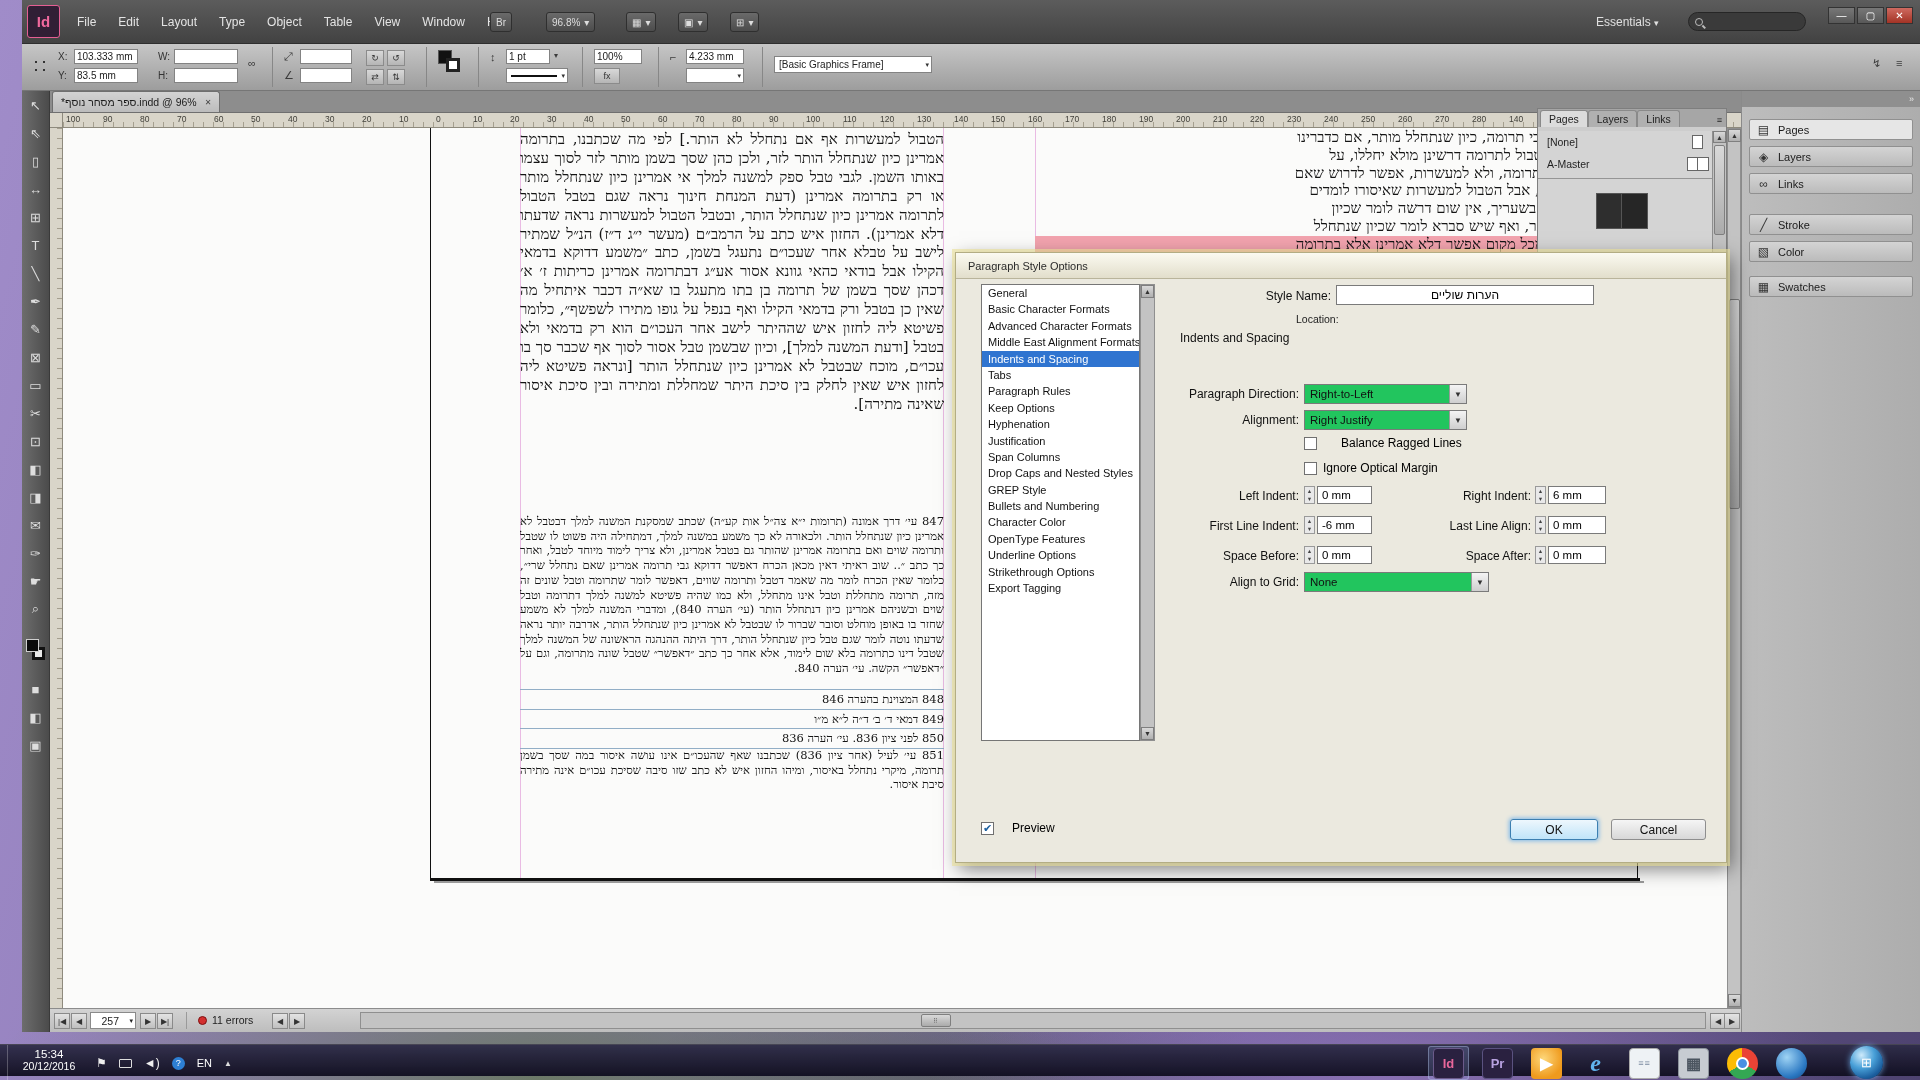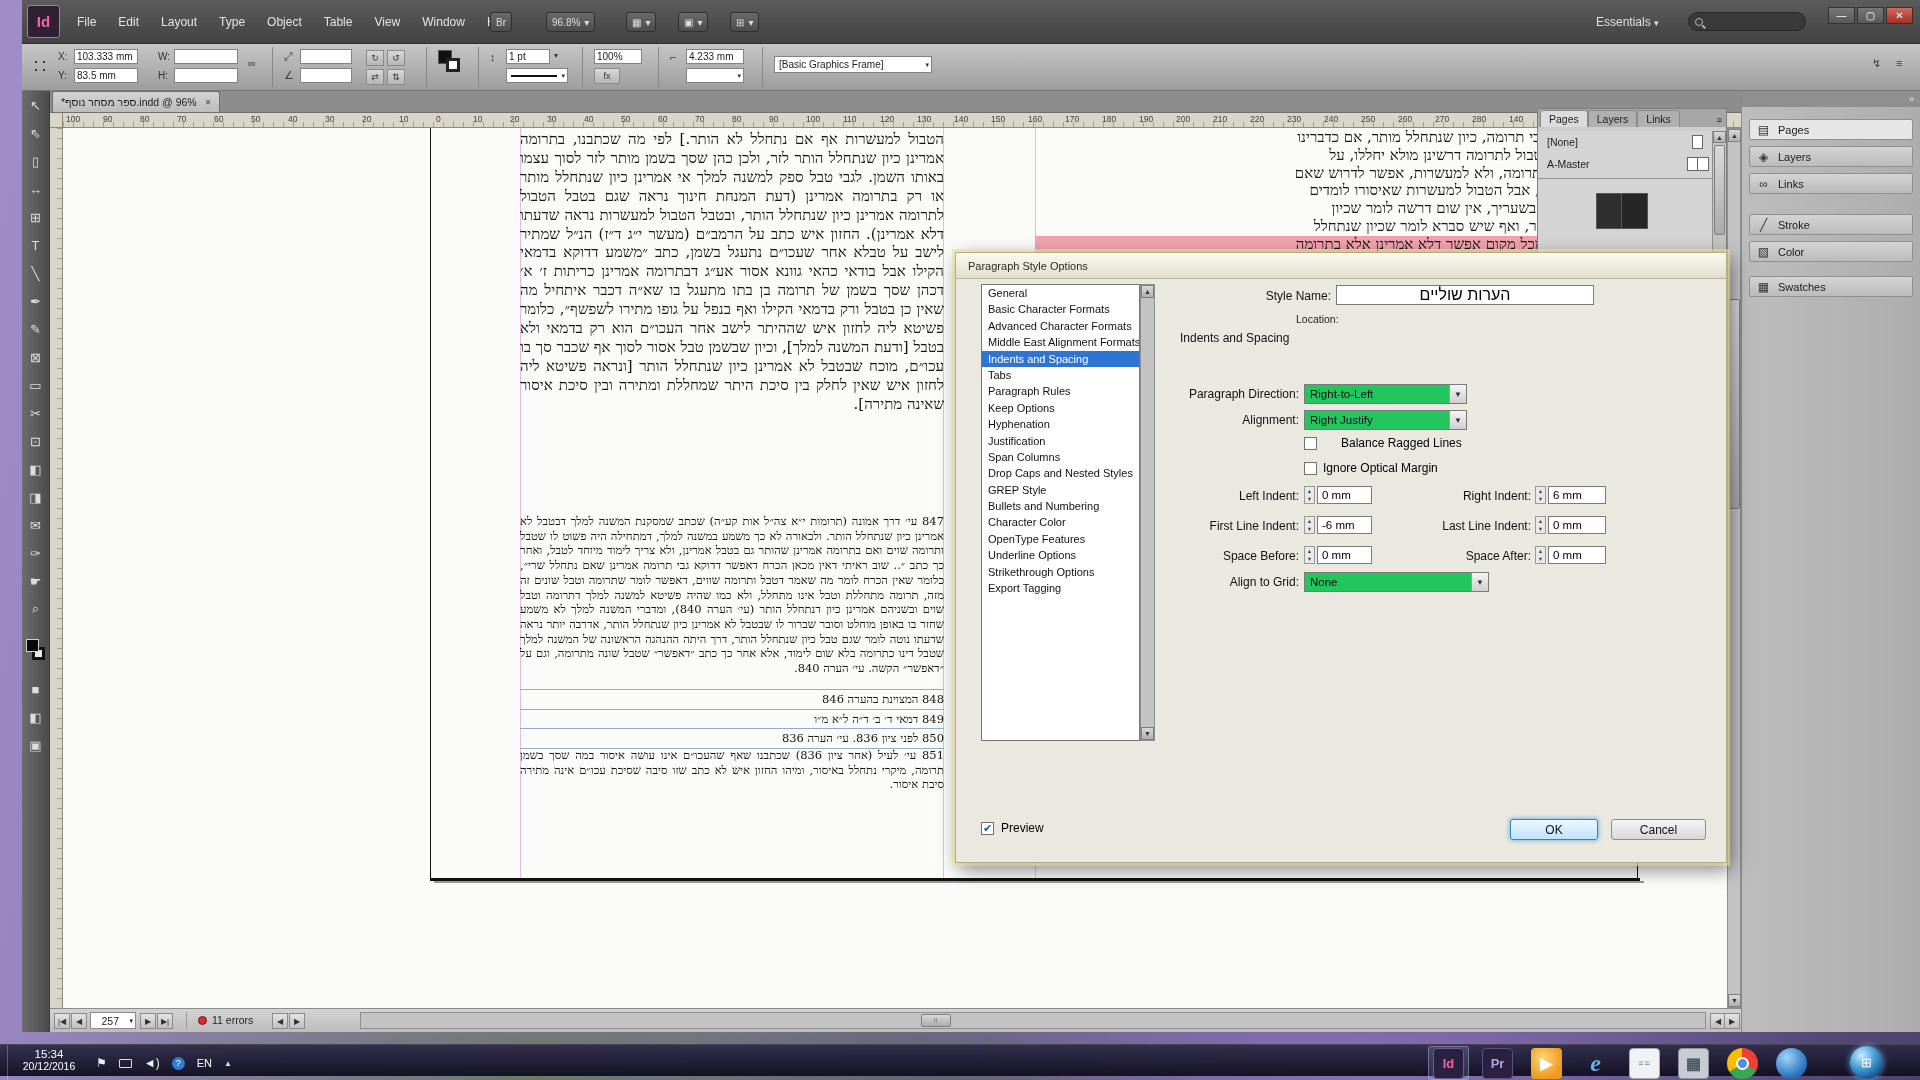--- a/index.html
+++ b/index.html
@@ -57,21 +57,21 @@
   .sb-arrow{background:linear-gradient(#d9d9d9,#b0b0b0);border:1px solid #7f7f7f;font-size:7px;color:#333;display:flex;align-items:center;justify-content:center}
   .statusbar{background:linear-gradient(#d3d3d3,#bdbdbd);border-top:1px solid #8c8c8c;font-size:10.5px;color:#222}
   .navbtn{width:16px;height:16px;border:1px solid #8a8a8a;background:linear-gradient(#e3e3e3,#c0c0c0);font-size:8px;display:inline-flex;align-items:center;justify-content:center;color:#333}
   
   .dialog{background:#ebe9df;border:1px solid #b3ad84;box-shadow:0 0 0 3px rgba(233,223,150,.6),4px 6px 18px rgba(0,0,0,.5);z-index:40}
   .dlg-title{height:26px;background:linear-gradient(#fbfaf1,#e2decb);border-bottom:1px solid #b9b49b;font-size:11px;color:#2b2b2b;display:flex;align-items:center;padding-left:12px}
   .dlg-list{background:#fff;border:1px solid #767676;overflow:hidden}
   .dlg-li{font-size:11px;color:#111;padding:2px 6px;height:16.4px;white-space:nowrap}
   .dlg-li.selected{background:#2f74d0;color:#fff}
   .dlabel{font-size:12px;color:#111;text-align:right}
-  .dinput{background:#fff;border:1px solid #7a7a7a;height:20px;font-size:16px;padding:0 0;font-family:"Liberation Sans",sans-serif}
+  .dinput{background:#fff;border:1px solid #7a7a7a;height:20px;font-size:12px;padding:0 0;font-family:"Liberation Sans",sans-serif}
   .combo{background:#22c55e;border:1px solid #7a7a7a;height:20px;font-size:11.5px;display:flex;align-items:center}
   .combo .val{flex:1;padding:0 5px;color:#111}
   .combo .btn{width:17px;height:100%;background:linear-gradient(#f4f4f4,#cfcfcf);border-left:1px solid #9a9a9a;font-size:8px;display:flex;align-items:center;justify-content:center;color:#333}
   .stepper{width:11px;height:18px;display:flex;flex-direction:column;border:1px solid #9a9a9a;background:#e9e9e9}
   .stepper span{flex:1;font-size:5.5px;display:flex;align-items:center;justify-content:center;color:#444}
   .numfield{background:#fff;border:1px solid #7a7a7a;height:18px;font-size:11.5px;padding:0 4px;width:55px;font-family:"Liberation Sans",sans-serif}
   .chk{width:13px;height:13px;background:#fff;border:1px solid #707070;display:inline-flex;align-items:center;justify-content:center;font-size:11px;color:#1b5f9e}
   .chk.checked::after{content:"✔"}
   .dbtn{height:21px;font-size:12px;color:#111;display:inline-flex;align-items:center;justify-content:center;border:1px solid #8e8e8e;border-radius:3px;background:linear-gradient(#f5f5f5,#d8d8d8)}
   .dbtn.default{background:linear-gradient(#eef7fd,#bfe4f9);border:1px solid #3c7fb1;box-shadow:0 0 4px 1px #7fb8e8}
@@ -479,21 +479,21 @@
         <span>▼</span>
       </div>
     <input class="a numfield" style="left: 592px; top: 233px; width: 58px;" value="6 mm">
 
     <div class="a dlabel" style="left:45px;top:266px;width:298px">First Line Indent:</div>
     <div class="a stepper" style="left:348px;top:263px">
         <span>▲</span>
         <span>▼</span>
       </div>
     <input class="a numfield" style="left: 361px; top: 263px;" value="-6 mm">
-    <div class="a dlabel" style="left:375px;top:266px;width:200px">Last Line Indent:</div>
+    <div class="a dlabel" style="left:375px;top:266px;width:200px">Last Line Align:</div>
     <div class="a stepper" style="left:579px;top:263px">
         <span>▲</span>
         <span>▼</span>
       </div>
     <input class="a numfield" style="left: 592px; top: 263px; width: 58px;" value="0 mm">
 
     <div class="a dlabel" style="left:45px;top:296px;width:298px">Space Before:</div>
     <div class="a stepper" style="left:348px;top:293px">
         <span>▲</span>
         <span>▼</span>
@@ -505,21 +505,21 @@
         <span>▼</span>
       </div>
     <input class="a numfield" style="left: 592px; top: 293px; width: 58px;" value="0 mm">
 
     <div class="a dlabel" style="left:45px;top:322px;width:298px">Align to Grid:</div>
     <div class="a combo" style="left:348px;top:319px;width:185px">
       <span class="val">None</span>
       <span class="btn">▼</span>
     </div>
 
-    <div class="a" style="left:25px;top:568px;display:flex;align-items:center;gap:7px">
+    <div class="a" style="left:25px;top:568px;display:flex;align-items:center;gap:18px">
       <span class="chk checked"></span>
       <span style="font-size:12px">Preview</span>
     </div>
     <div class="a dbtn default" style="left:554px;top:566px;width:88px">
         <span>OK</span>
       </div>
     <div class="a dbtn" style="left:655px;top:566px;width:95px">
         <span>Cancel</span>
       </div>
   </div>

